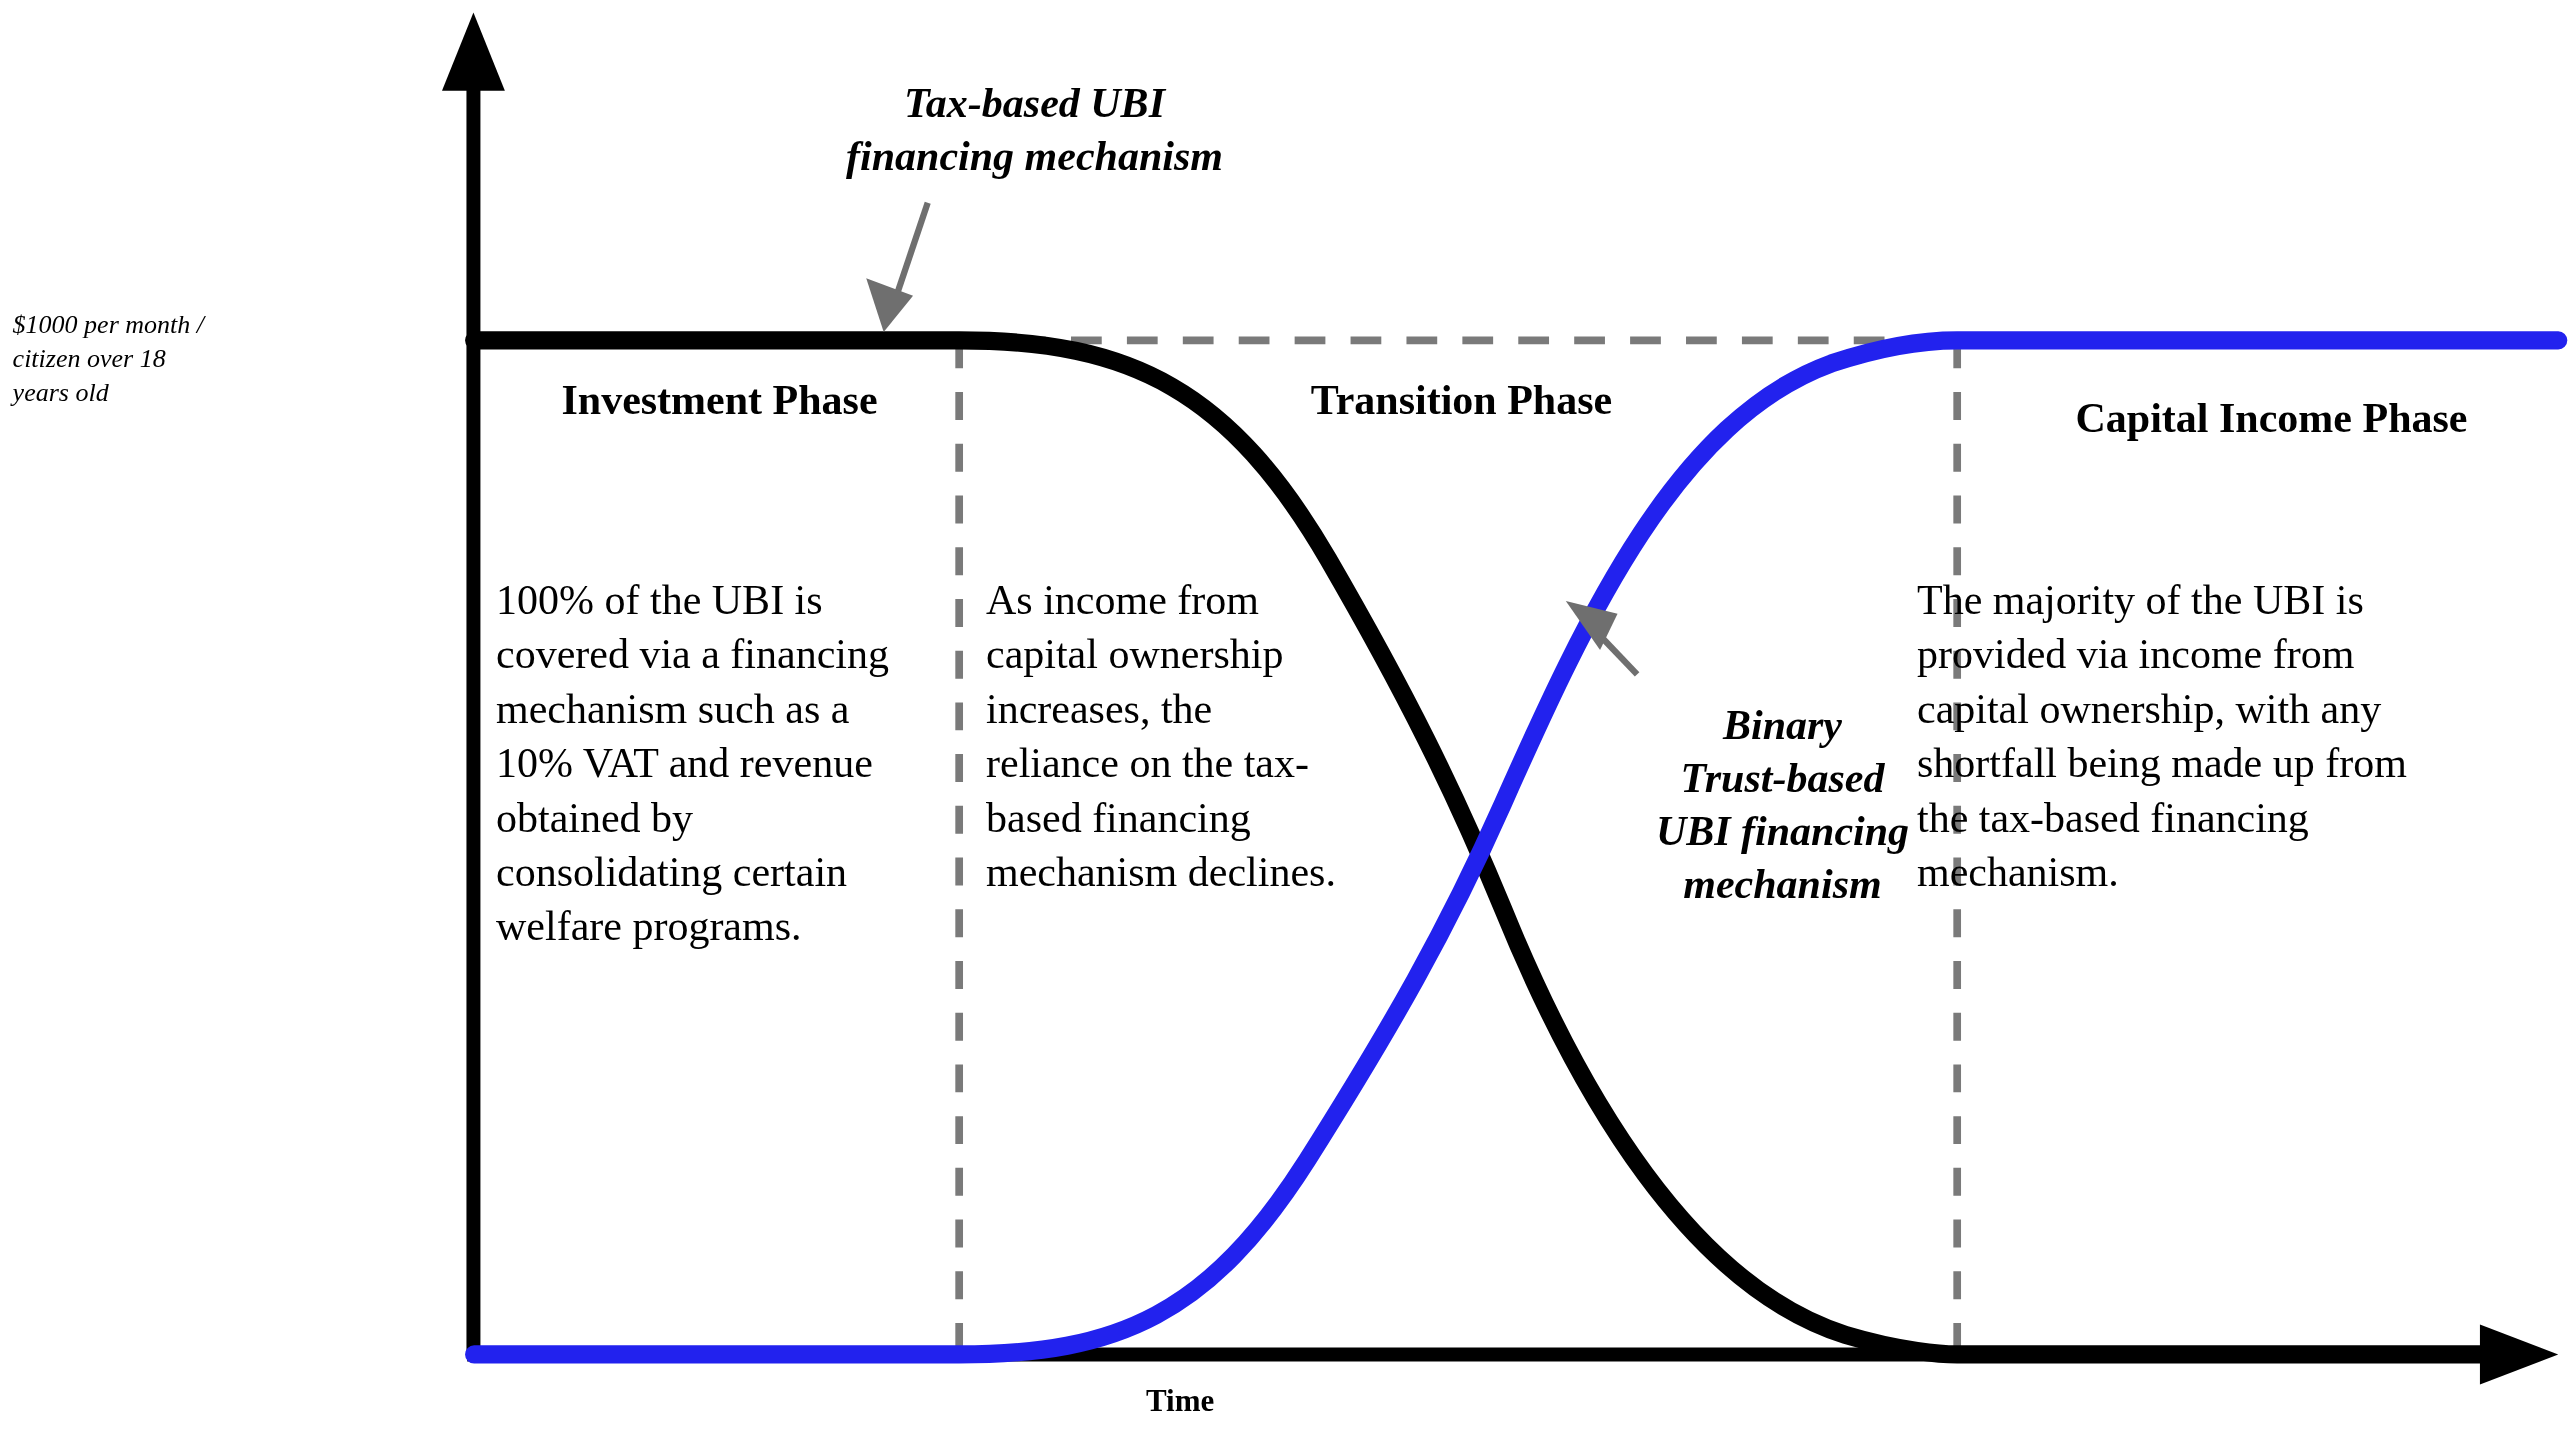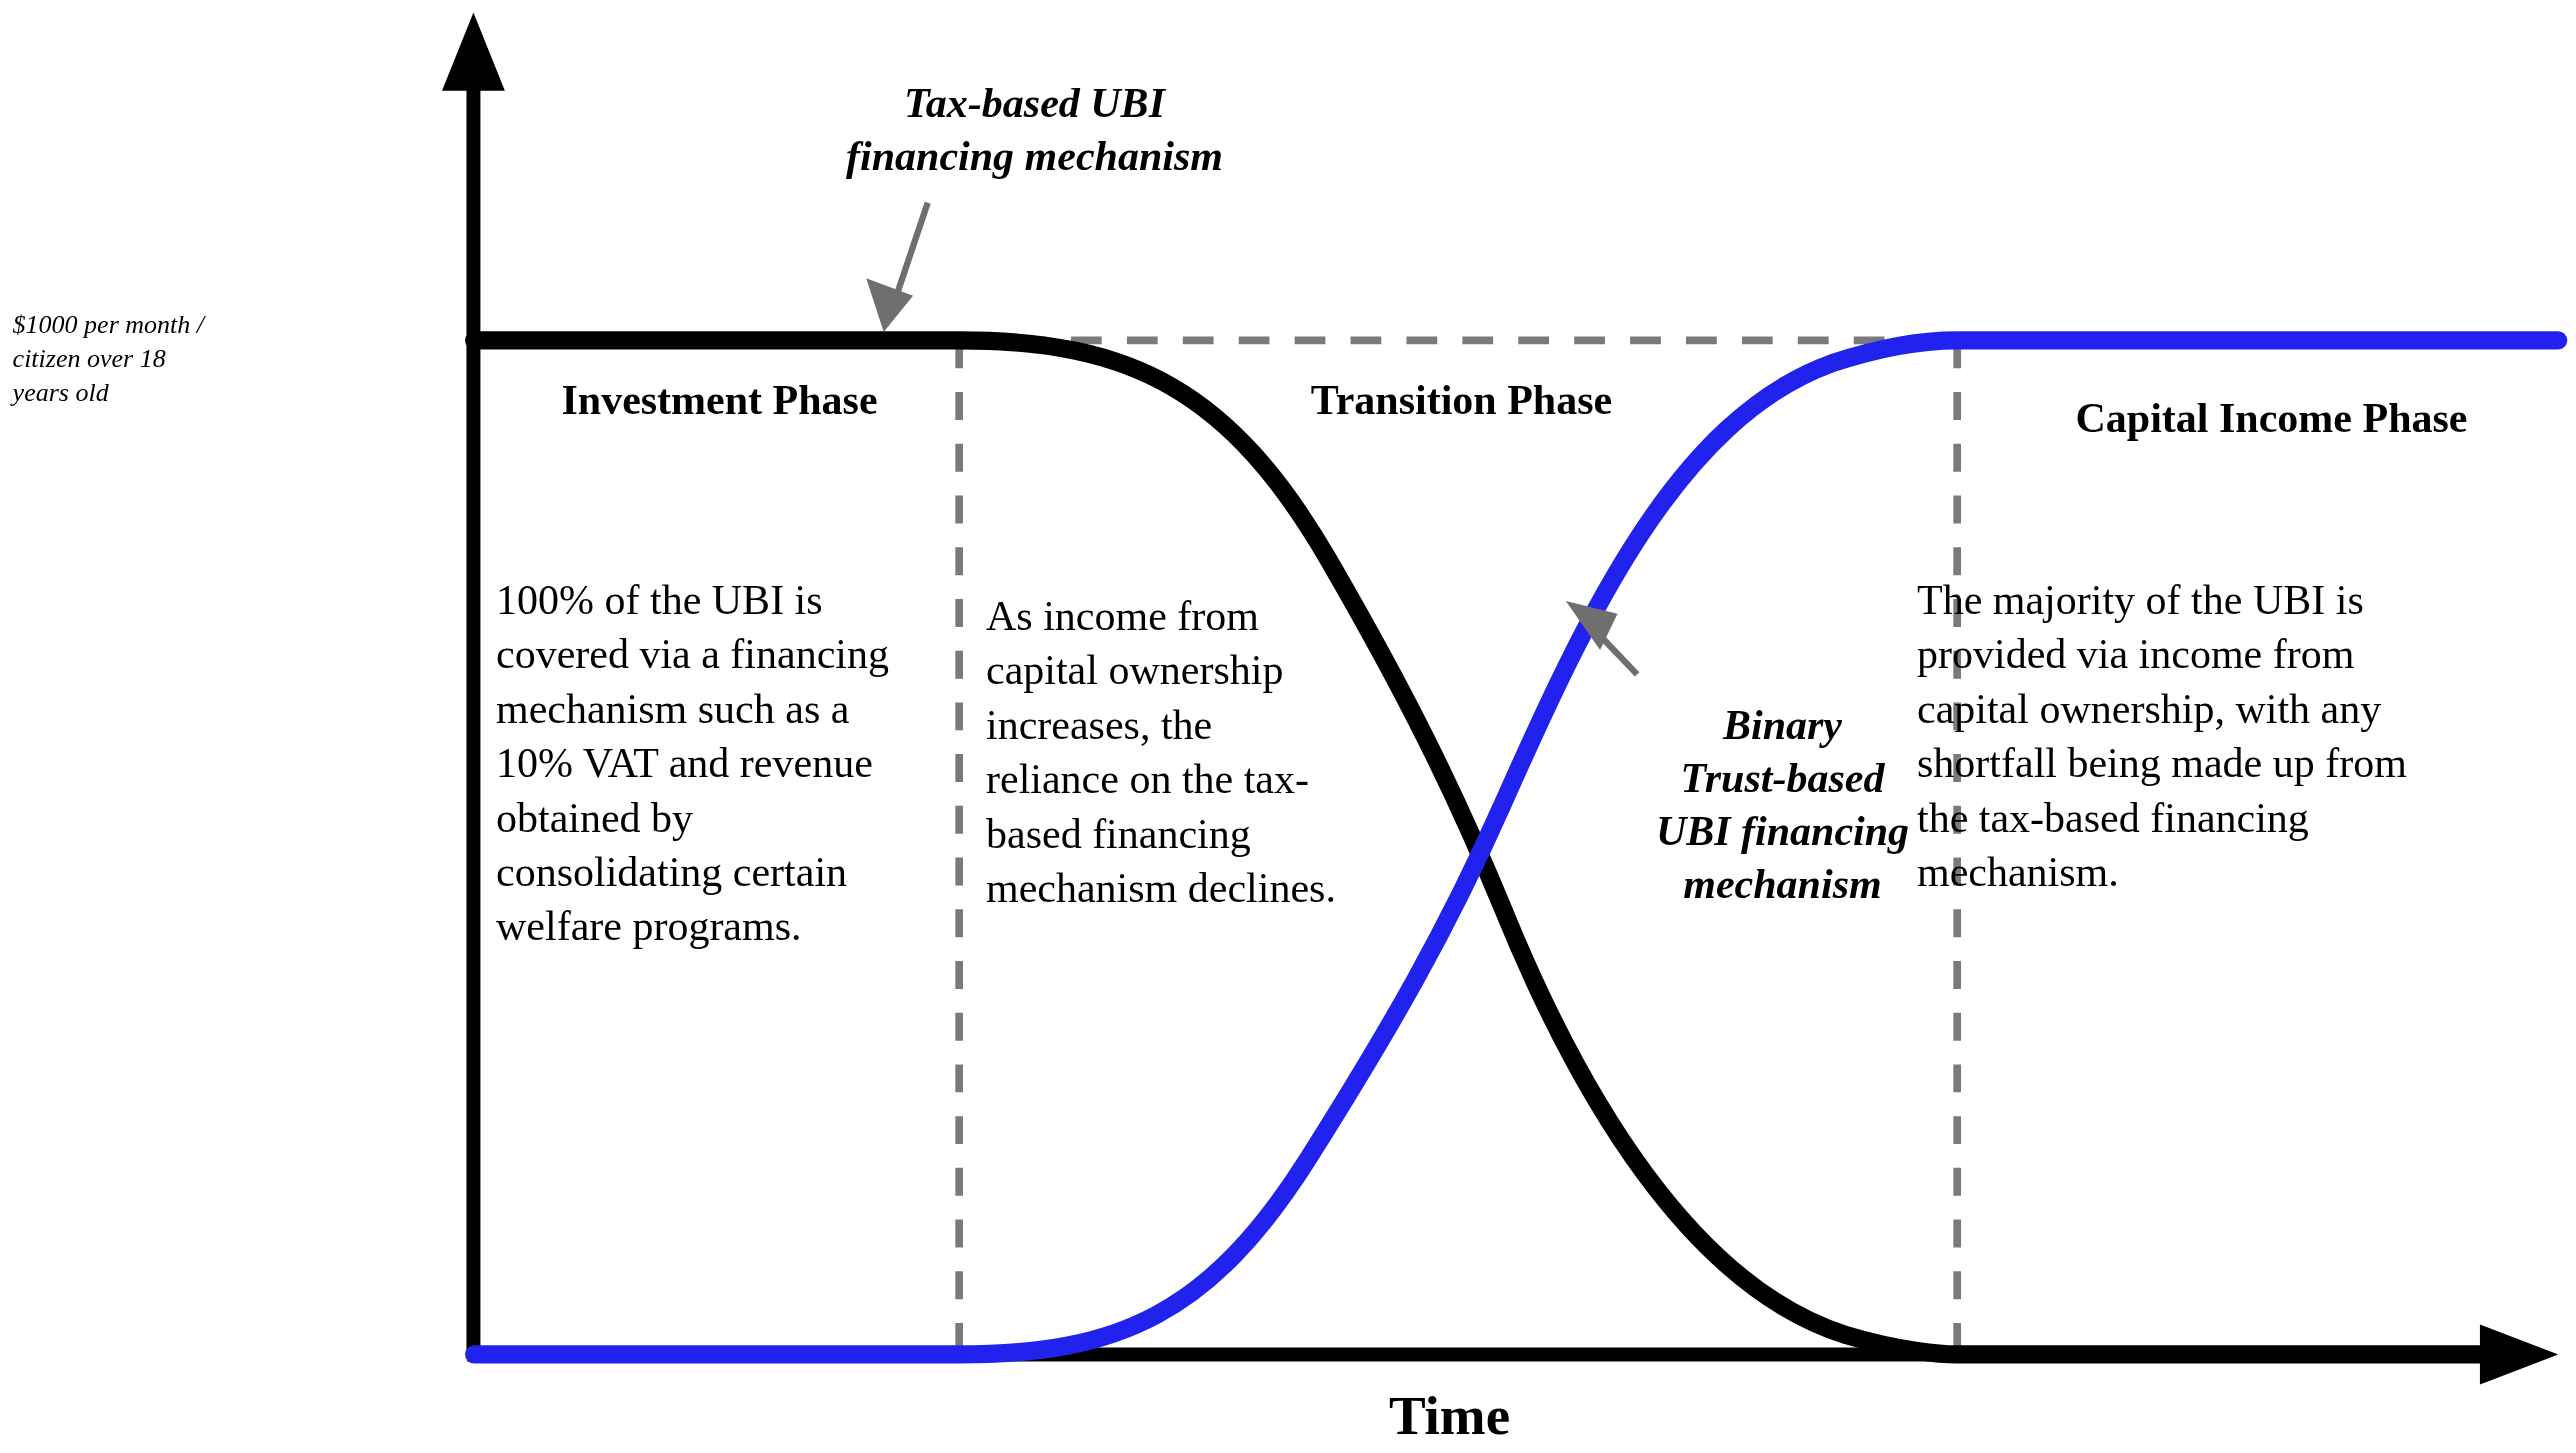--- a/index.html
+++ b/index.html
@@ -53,26 +53,26 @@
     left: 12.6px;
     top: 629px;
     width: 419px;
     font-size: 42px;
     font-weight: bold;
     line-height: 1.30;
   }
 
   
   #xlabel-title {
-    left: 1240px;
+    left: 1146px;
     top: 1381px;
     width: 419px;
-    font-size: 55px;
+    font-size: 31px;
     font-weight: bold;
-    text-align: center;
+    text-align: left;
   }
 
   
   #callout-tax {
     left: 769px;
     top: 77px;
     width: 531px;
     font-size: 42px;
     font-weight: bold;
     font-style: italic;
@@ -102,21 +102,21 @@
   #phase-head-1 { left: 972px; top: 374px; width: 979px; }
   #phase-head-2 { left: 1971px; top: 374px; width: 601px; margin-top: 18px; }
 
   
   .phase-body {
     font-size: 42px;
     line-height: 1.295;
     text-align: left;
   }
   #phase-body-0 { left: 496px;  top: 573px; width: 412px; }
-  #phase-body-1 { left: 986px; top: 573px; width: 350px; margin-top: 16px; }
+  #phase-body-1 { left: 986px; top: 573px; width: 350px; }
   #phase-body-2 { left: 1917px; top: 573px; width: 531px; }
 </style>
 </head>
 <body>
 
 <div id="stage">
 
   <svg id="plot" viewBox="0 0 3685 2079" xmlns="http://www.w3.org/2000/svg">
 
     <g>

